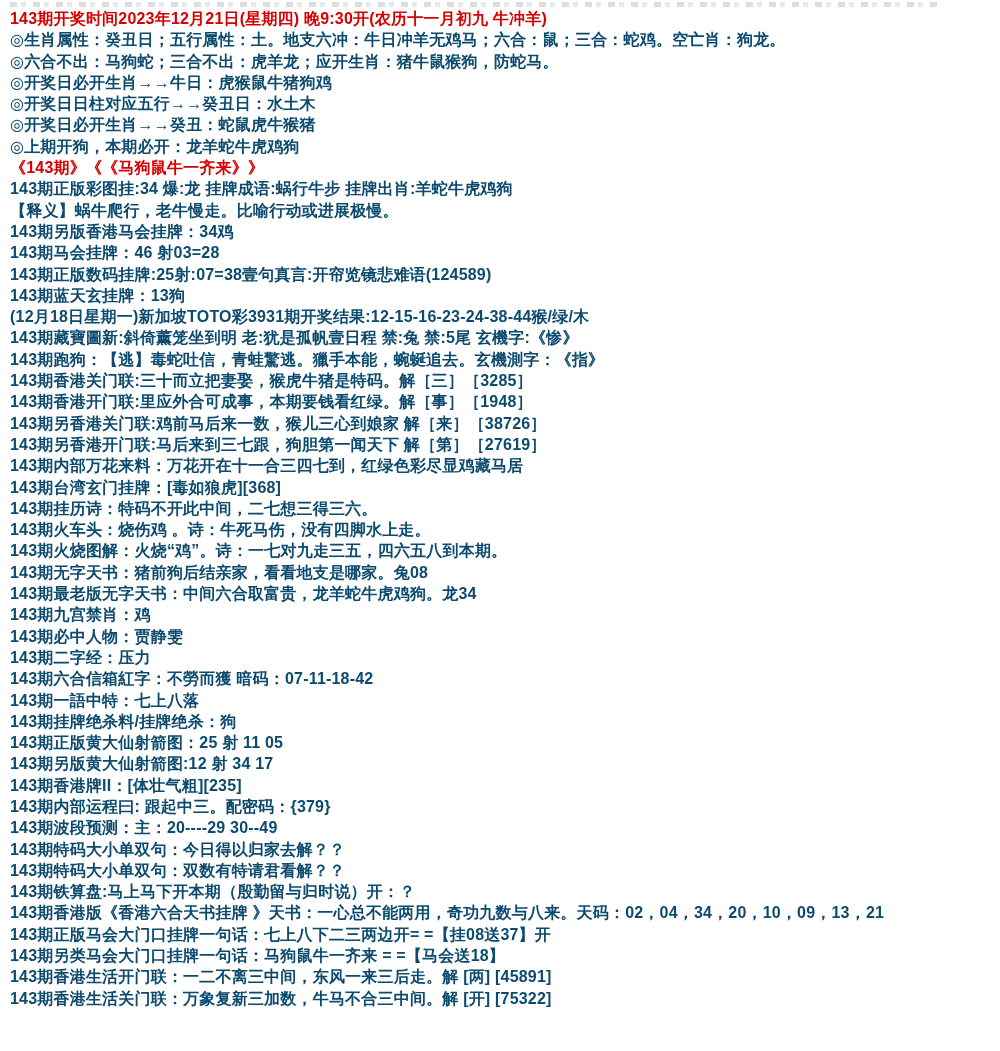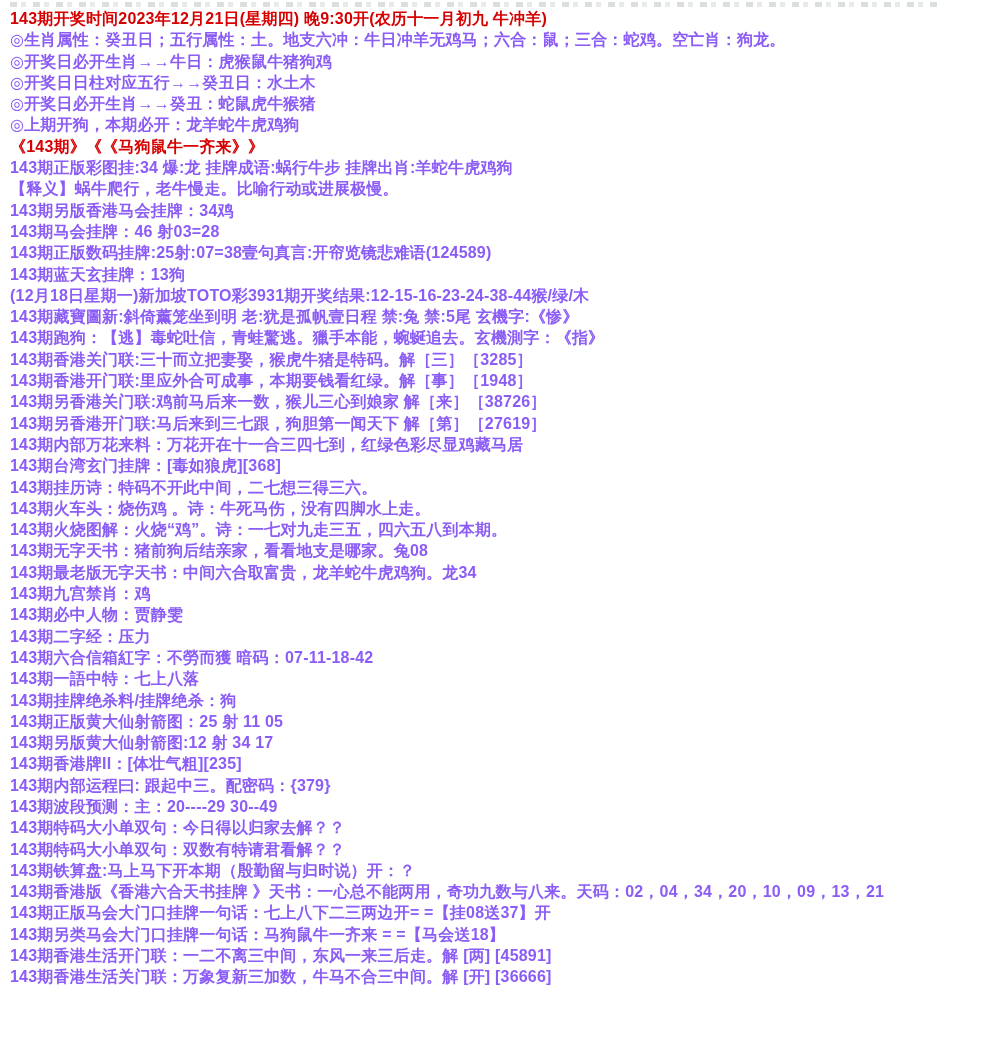--- a/index.html
+++ b/index.html
@@ -25,34 +25,35 @@
       rgba(255,255,255,0) 7px 11px,
       rgba(140,160,150,0.22) 11px 16px,
       rgba(255,255,255,0) 16px 23px
     );
   }
   .line {
     font-size: 16px;
     line-height: 21.3px;
     height: 21.3px;
     font-weight: 700;
-    color: #8b5cf6;
+    color: #0c4a6e;
     white-space: nowrap;
     letter-spacing: 0.2px;
   }
   .line.red { color: #d60000; }
 </style>
 </head>
 <body>
 
 <div class="page">
   <div class="clipped-remnant"></div>
   <div id="lines">
       <div class="line red">143期开奖时间2023年12月21日(星期四) 晚9:30开(农历十一月初九 牛冲羊)</div>
       <div class="line">◎生肖属性：癸丑日；五行属性：土。地支六冲：牛日冲羊无鸡马；六合：鼠；三合：蛇鸡。空亡肖：狗龙。</div>
+      <div class="line">◎六合不出：马狗蛇；三合不出：虎羊龙；应开生肖：猪牛鼠猴狗，防蛇马。</div>
       <div class="line">◎开奖日必开生肖→→牛日：虎猴鼠牛猪狗鸡</div>
       <div class="line">◎开奖日日柱对应五行→→癸丑日：水土木</div>
       <div class="line">◎开奖日必开生肖→→癸丑：蛇鼠虎牛猴猪</div>
       <div class="line">◎上期开狗，本期必开：龙羊蛇牛虎鸡狗</div>
       <div class="line red">《143期》《《马狗鼠牛一齐来》》</div>
       <div class="line">143期正版彩图挂:34 爆:龙 挂牌成语:蜗行牛步 挂牌出肖:羊蛇牛虎鸡狗</div>
       <div class="line">【释义】蜗牛爬行，老牛慢走。比喻行动或进展极慢。</div>
       <div class="line">143期另版香港马会挂牌：34鸡</div>
       <div class="line">143期马会挂牌：46 射03=28</div>
       <div class="line">143期正版数码挂牌:25射:07=38壹句真言:开帘览镜悲难语(124589)</div>
@@ -82,15 +83,15 @@
       <div class="line">143期香港牌II：[体壮气粗][235]</div>
       <div class="line">143期内部运程曰: 跟起中三。配密码：{379}</div>
       <div class="line">143期波段预测：主：20----29 30--49</div>
       <div class="line">143期特码大小单双句：今日得以归家去解？？</div>
       <div class="line">143期特码大小单双句：双数有特请君看解？？</div>
       <div class="line">143期铁算盘:马上马下开本期（殷勤留与归时说）开：？</div>
       <div class="line">143期香港版《香港六合天书挂牌 》天书：一心总不能两用，奇功九数与八来。天码：02，04，34，20，10，09，13，21</div>
       <div class="line">143期正版马会大门口挂牌一句话：七上八下二三两边开= =【挂08送37】开</div>
       <div class="line">143期另类马会大门口挂牌一句话：马狗鼠牛一齐来 = =【马会送18】</div>
       <div class="line">143期香港生活开门联：一二不离三中间，东风一来三后走。解 [两] [45891]</div>
-      <div class="line">143期香港生活关门联：万象复新三加数，牛马不合三中间。解 [开] [36666]</div>
+      <div class="line">143期香港生活关门联：万象复新三加数，牛马不合三中间。解 [开] [75322]</div>
     </div>
 </div>
 
 </body></html>

